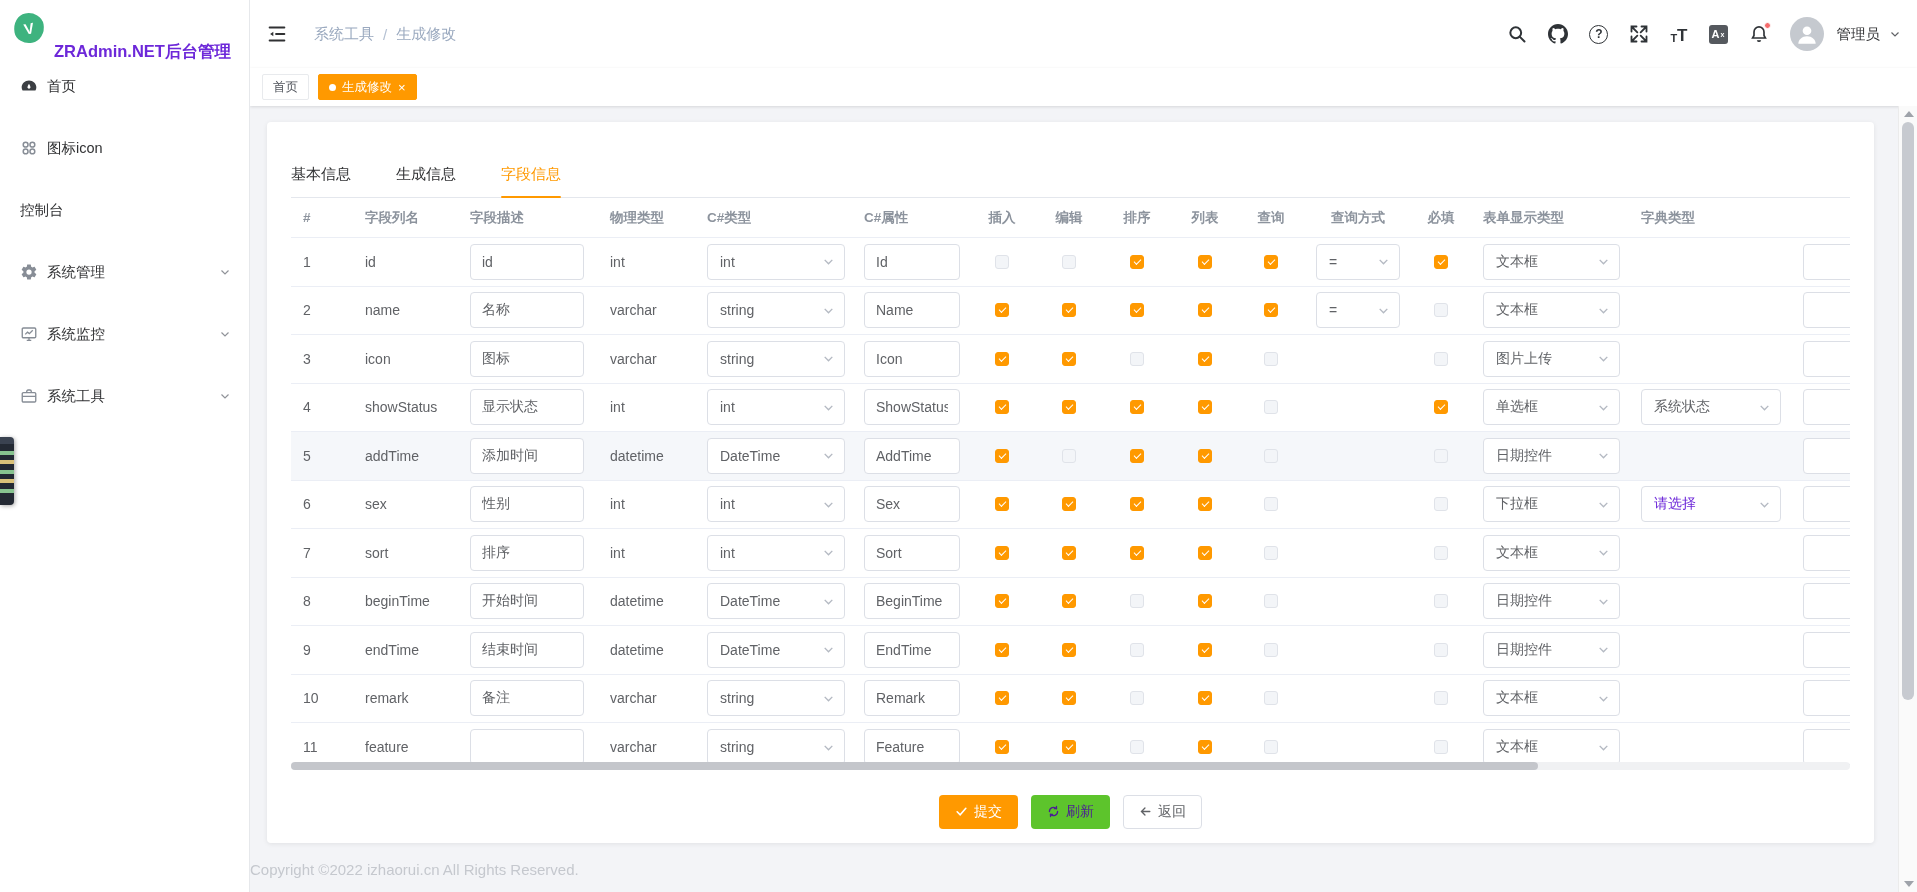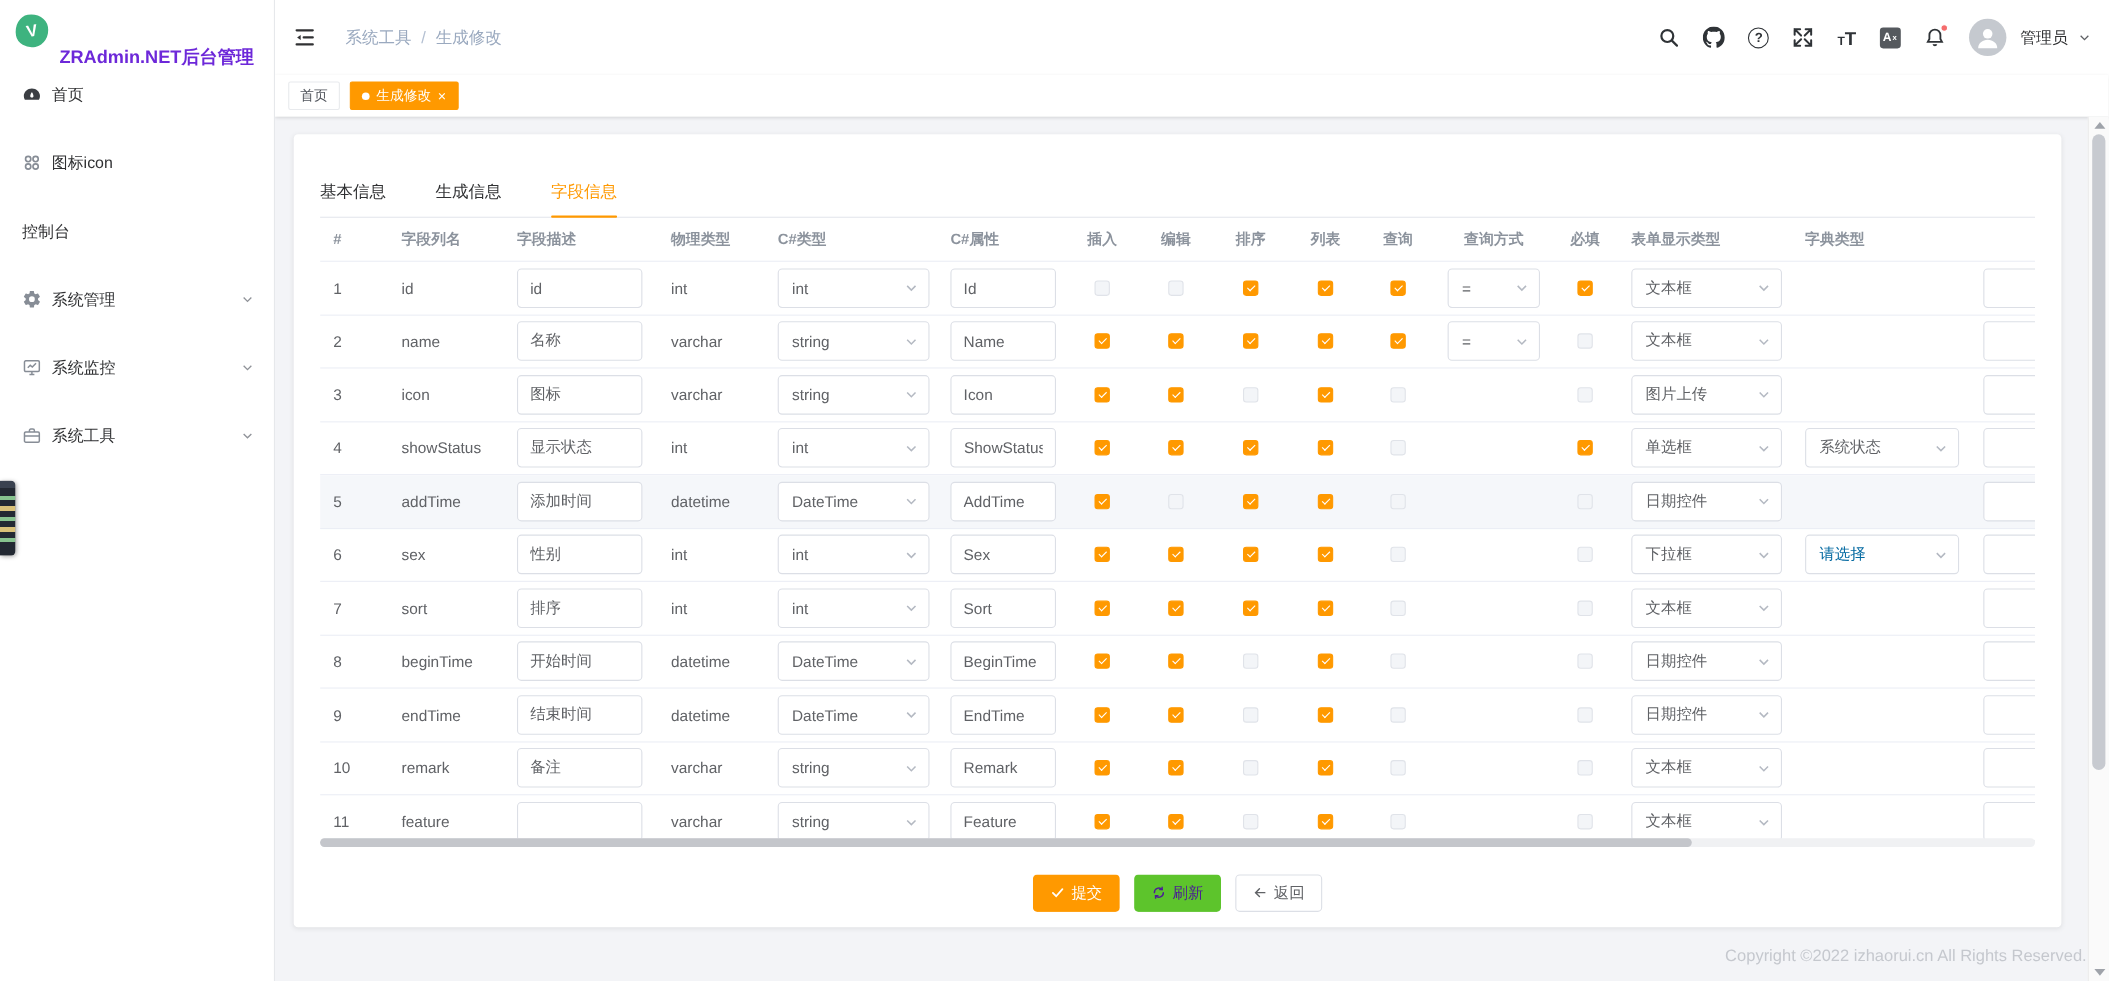--- a/index.html
+++ b/index.html
@@ -108,21 +108,21 @@
     font-size:14px; color:#606266; padding:0 11px; outline:none;
     font-family:"Liberation Sans","DejaVu Sans",sans-serif; }
   .inp-desc { width:114px; } .inp-prop { width:96px; } .inp-extra { width:90px; }
   .select { height:36px; border:1px solid #dcdfe6; border-radius:4px; background:#fff;
     display:flex; align-items:center; justify-content:space-between; padding:0 9px 0 12px;
     font-size:14px; color:#606266; cursor:pointer; }
   .sel-cs { width:138px; } .sel-qm { width:84px; margin:0 auto; } .sel-form { width:137px; }
   .sel-dict { width:140px; }
   .select .chev { width:13px; height:13px; color:#b4b9c2; flex:0 0 auto; }
   .select .chev svg { width:13px; height:13px; display:block; }
-  .select .ph { color:#0369a1; }
+  .select .ph { color:#6d28d9; }
 
   .checkbox { width:14px; height:14px; border-radius:3px; border:1px solid #e0e3e9;
     background:#f3f5f8; position:relative; cursor:pointer; }
   .checkbox.checked { background:var(--accent); border-color:var(--accent); }
   .checkbox.checked::after { content:""; position:absolute; left:2.5px; top:3px; width:6px; height:3px;
     border-left:1.8px solid #fff; border-bottom:1.8px solid #fff; transform:rotate(-45deg); }
 
   .hscrollbar { position:relative; margin-top:-10px; height:8px; width:1559px;
     background:#f0f1f3; border-radius:4px; z-index:3; }
   .hscroll-thumb { position:absolute; left:0; top:0; height:8px; width:80%;
@@ -130,21 +130,21 @@
 
   .actions { display:flex; justify-content:center; gap:13px; margin-top:25px; }
   .btn { display:inline-flex; align-items:center; gap:6px; height:34px; padding:0 15px;
     border-radius:4px; font-size:14px; border:1px solid transparent; cursor:pointer;
     font-family:"Liberation Sans","DejaVu Sans",sans-serif; }
   .btn .bicon { width:13px; height:13px; } .btn .bicon svg { width:13px; height:13px; display:block; }
   .btn-warning { background:var(--accent); color:#fff; }
   .btn-success { background:var(--success); color:#4c1d95; }
   .btn-default { background:#fff; border-color:#dcdfe6; color:#606266;text-align:right; }
 
-  .page-footer { position:absolute; left:0; right:20px; top:755px; text-align:right;
+  .page-footer { position:absolute; left:0; right:20px; top:755px; text-align:left;
     font-size:15px; color:#c5c8ce; }
 
   
   .vscrollbar { position:absolute; right:0; top:0; bottom:0; width:19px; background:#fafafa;
     border-left:1px solid #ebebeb; z-index:15; }
   .vscroll-thumb { position:absolute; left:3px; width:12px; top:16px; height:578px;
     background:#c7cad0; border-radius:6px; cursor:pointer; }
   .varrow { position:absolute; left:5px; width:0; height:0; border-left:5px solid transparent;
     border-right:5px solid transparent; }
   .varrow.up { top:5px; border-bottom:6px solid #9fa3aa; }

